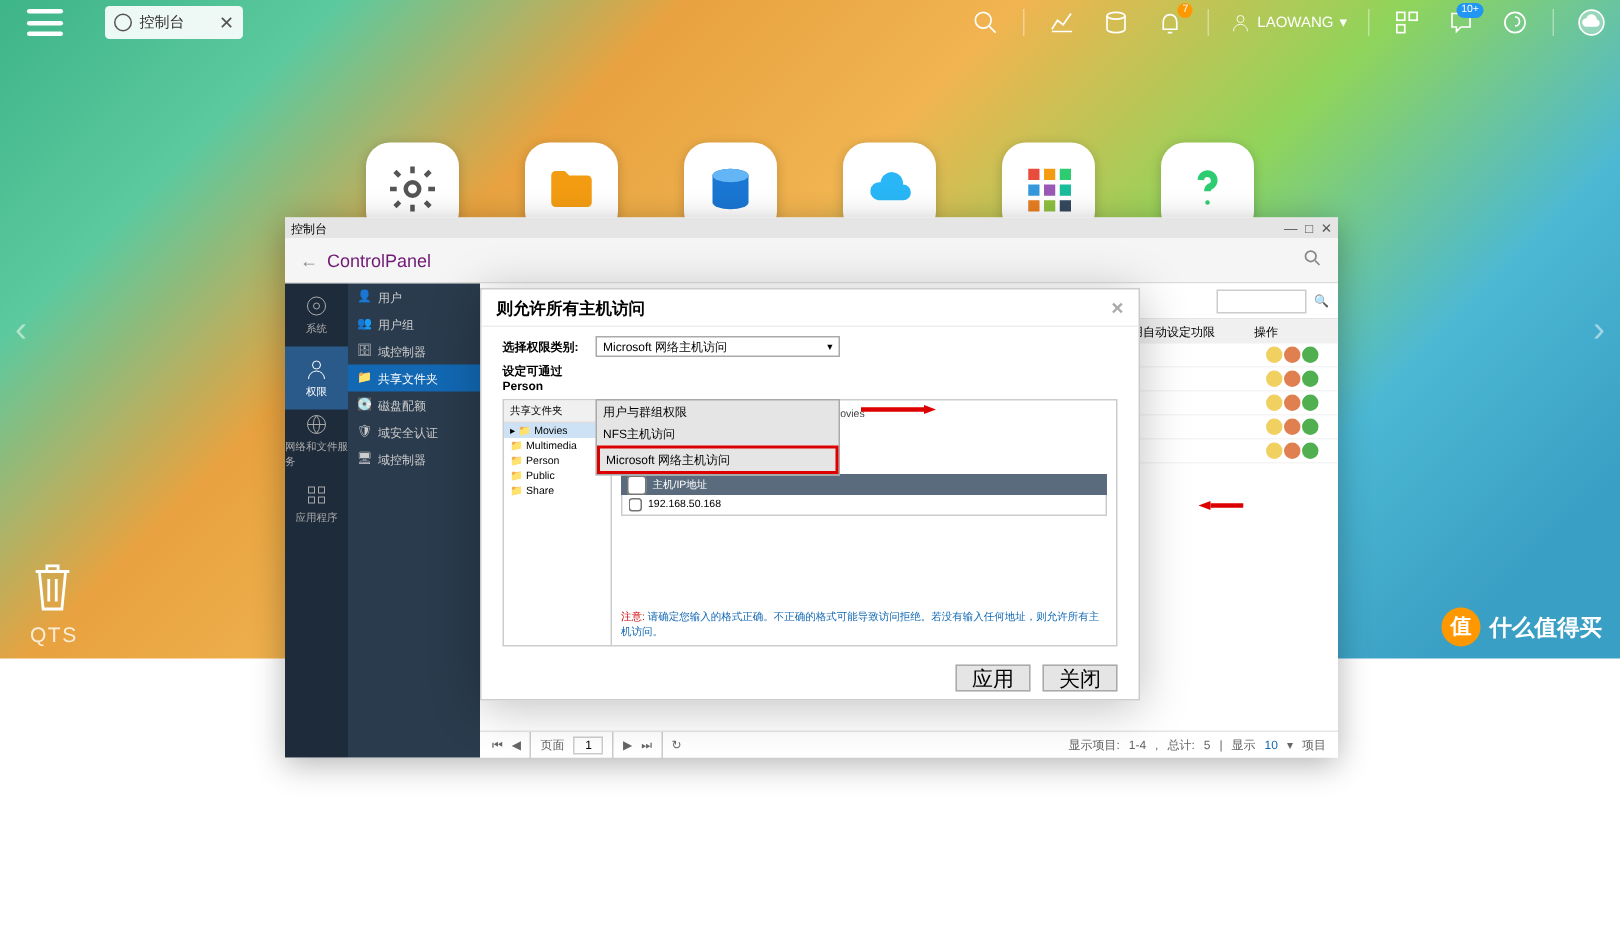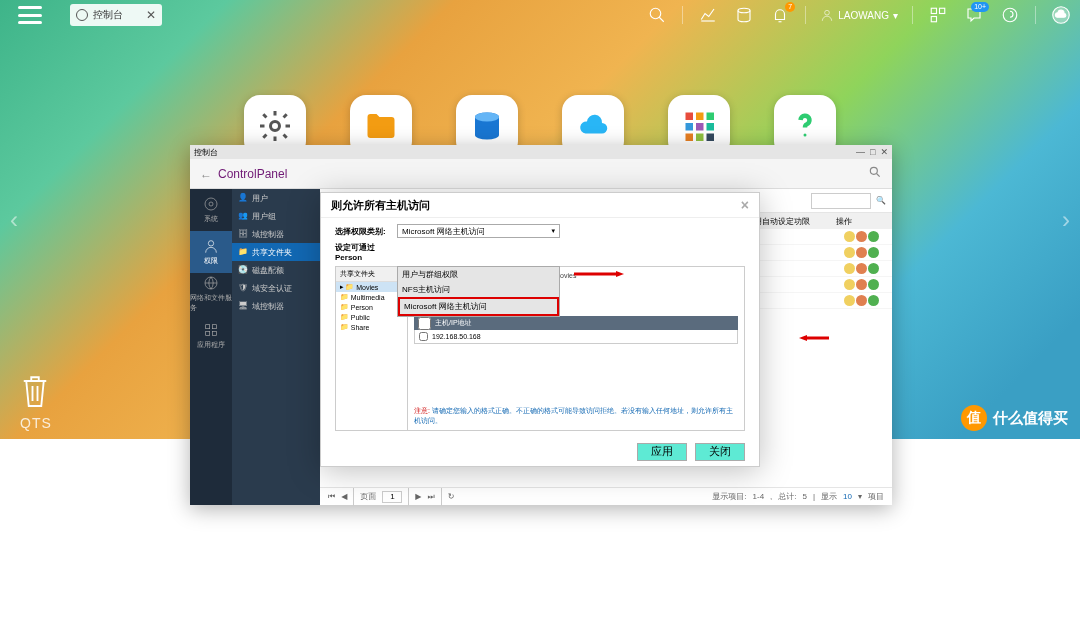--- a/index.html
+++ b/index.html
@@ -84,21 +84,21 @@
 .hint .link { color:#1268b3; text-decoration:underline; cursor:pointer; }
 .hint-red { color:#c00; }
 .btn-row { display:flex; gap:4px; margin-bottom:3px; }
 .btn-sm { border:1px solid #aaa; background:#fff; font-size:7px; height:14px; width:52px; cursor:pointer; }
 .ip-head { background:#5a6b7d; color:#fff; font-size:7px; height:14px; display:flex; align-items:center; padding:0 4px; gap:4px; }
 .ip-row { border:1px solid #ccc; border-top:0; height:14px; display:flex; align-items:center; padding:0 4px; gap:4px; font-size:7px; }
 .ip-row input[type=checkbox] { width:9px; height:9px; }
 .bottom-note { font-size:7px; color:#1268b3; margin-top:auto; }
 .bottom-note .warn { color:#c00; }
 .modal-foot { height:30px; display:flex; align-items:center; justify-content:flex-end; gap:8px; padding:0 14px; }
-.btn { border:1px solid #aaa; background:#5eead4; font-size:11px; height:18px; width:50px; cursor:pointer; }
+.btn { border:1px solid #aaa; background:#e5e5e5; font-size:14px; height:18px; width:50px; cursor:pointer; }
 
 
 .arrow1 { position:absolute; top:263px; left:574px; width:50px; height:6px; z-index:30; pointer-events:none; }
 .arrow2 { position:absolute; top:327px; left:799px; width:30px; height:6px; z-index:30; pointer-events:none; }
 .arrow-shape { width:100%; height:100%; }
 
 
 .trash { position:absolute; bottom:30px; left:20px; width:30px; height:38px; }
 .qts { position:absolute; bottom:8px; left:20px; color:rgba(255,255,255,0.8); font-size:14px; letter-spacing:1px; }
 .pager { position:absolute; bottom:25px; left:50%; transform:translateX(-50%); display:flex; gap:10px; }

